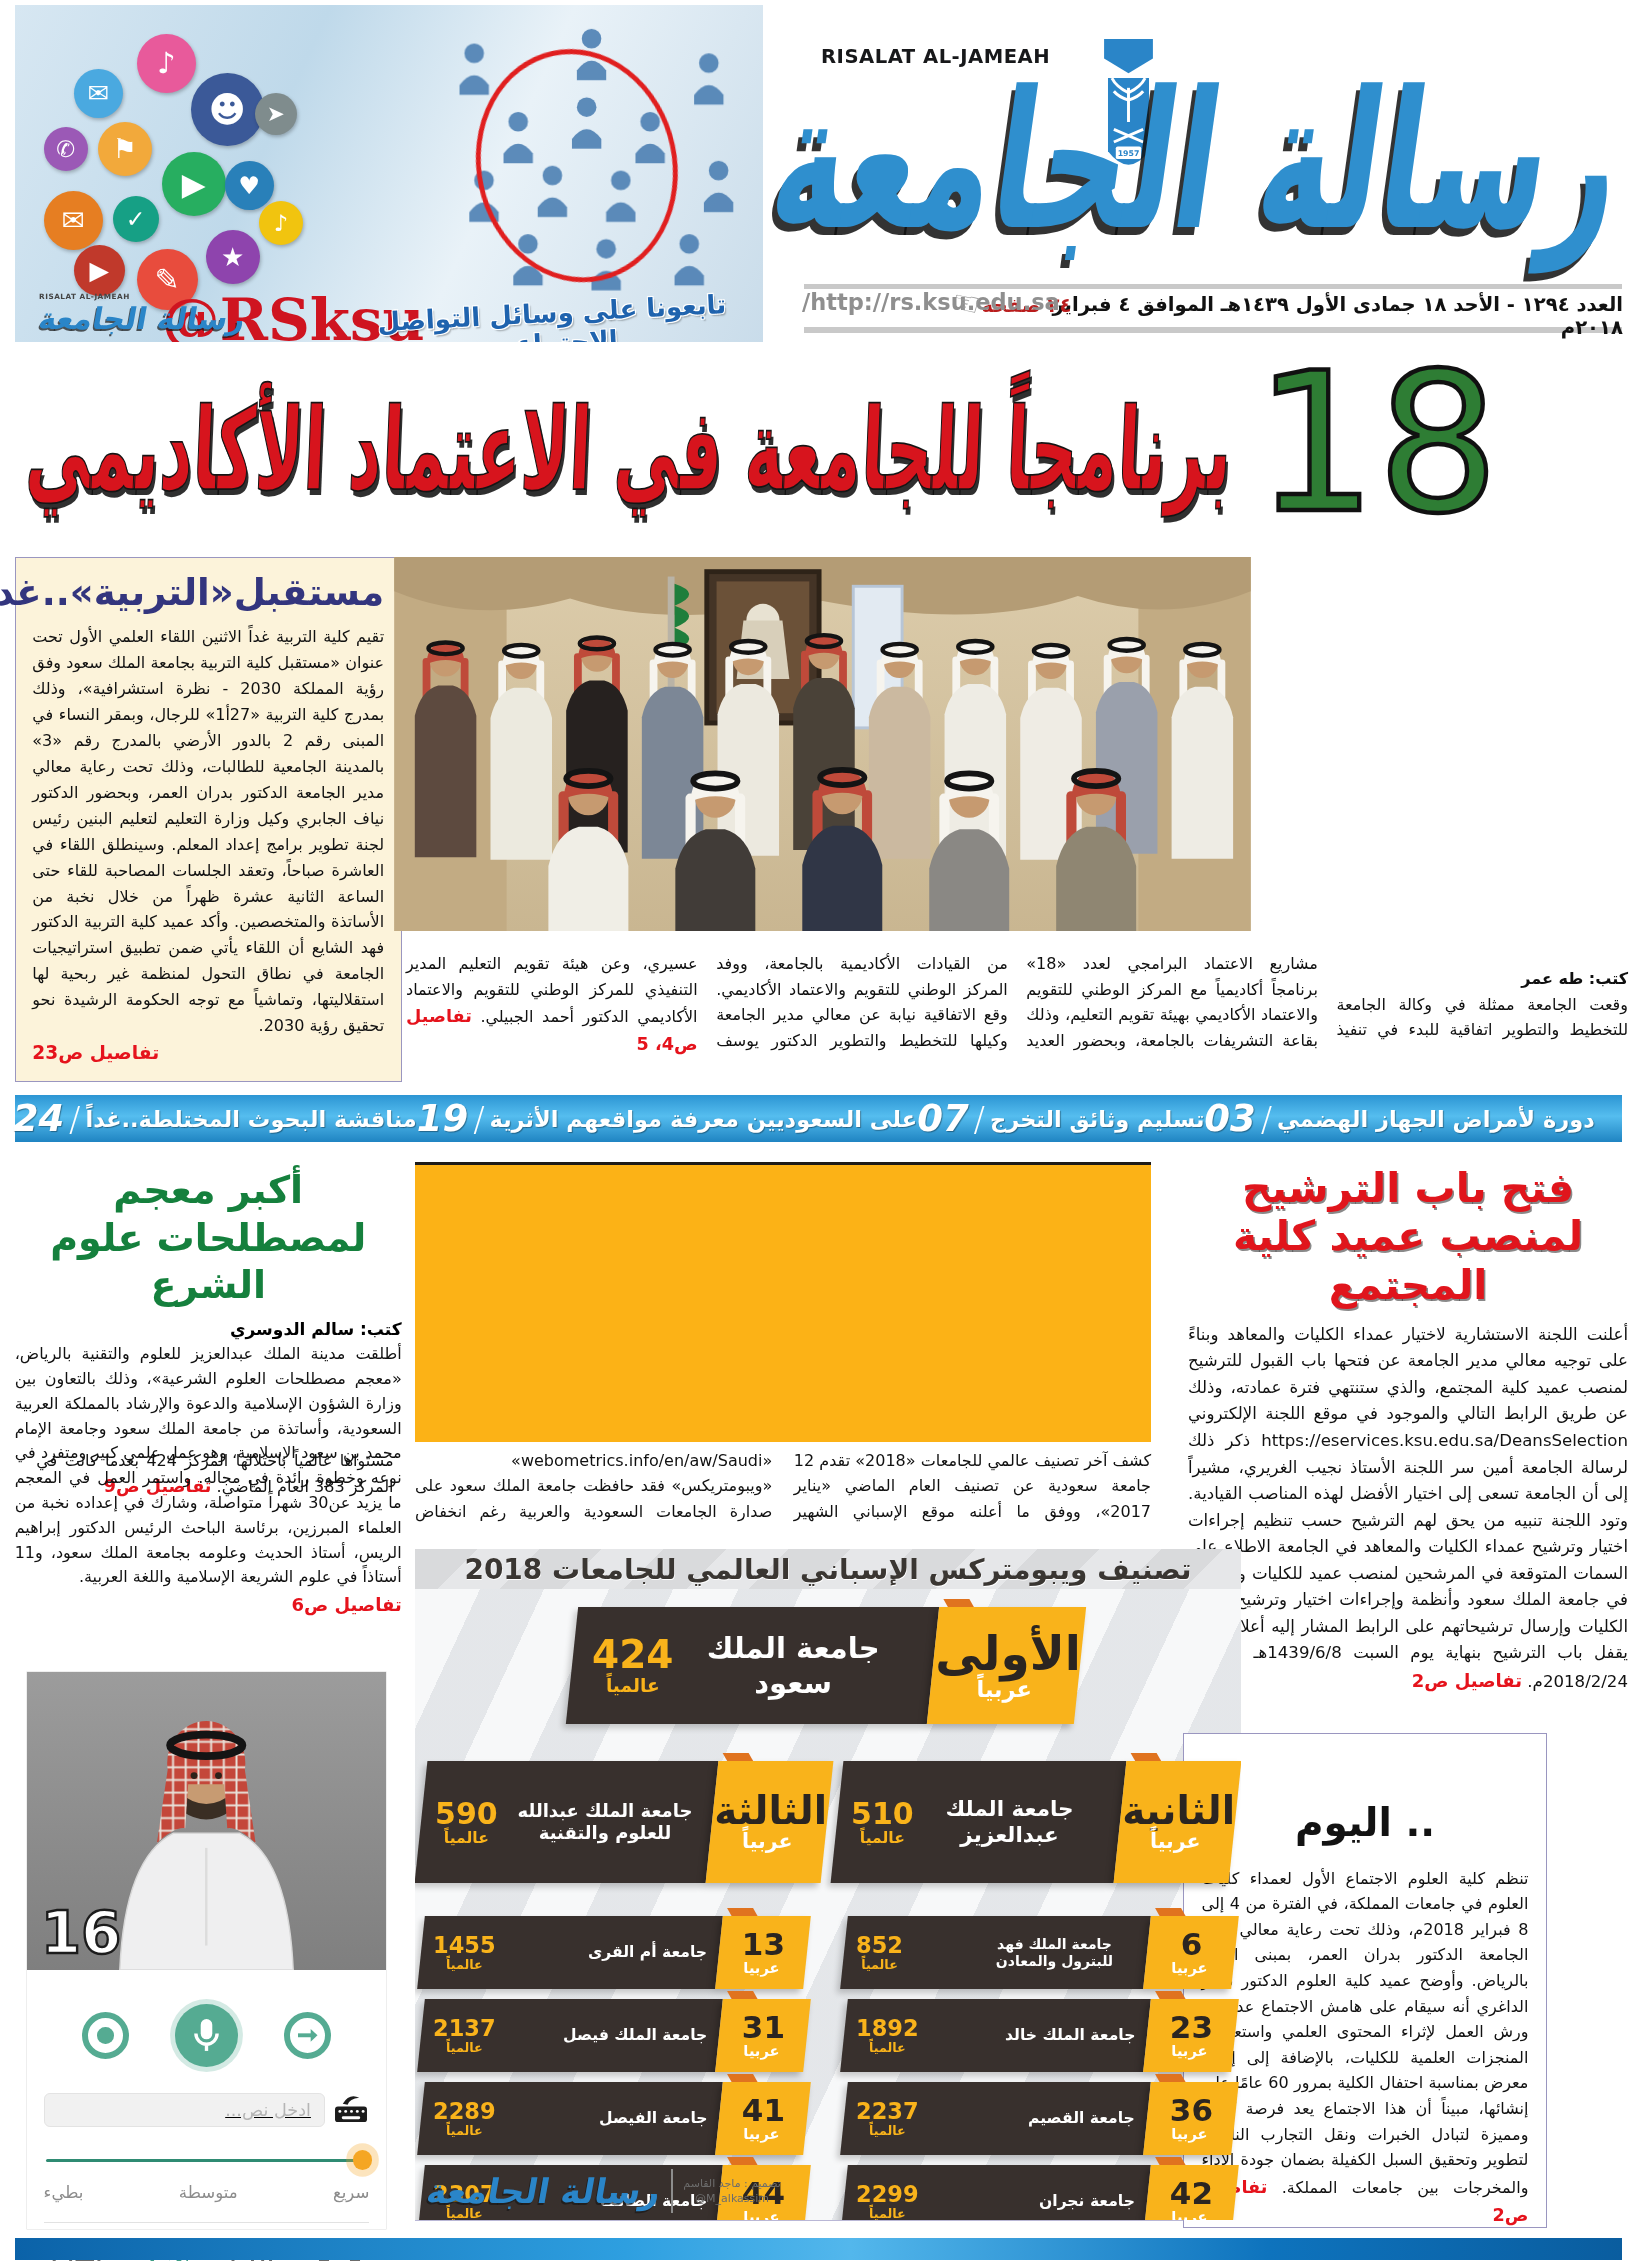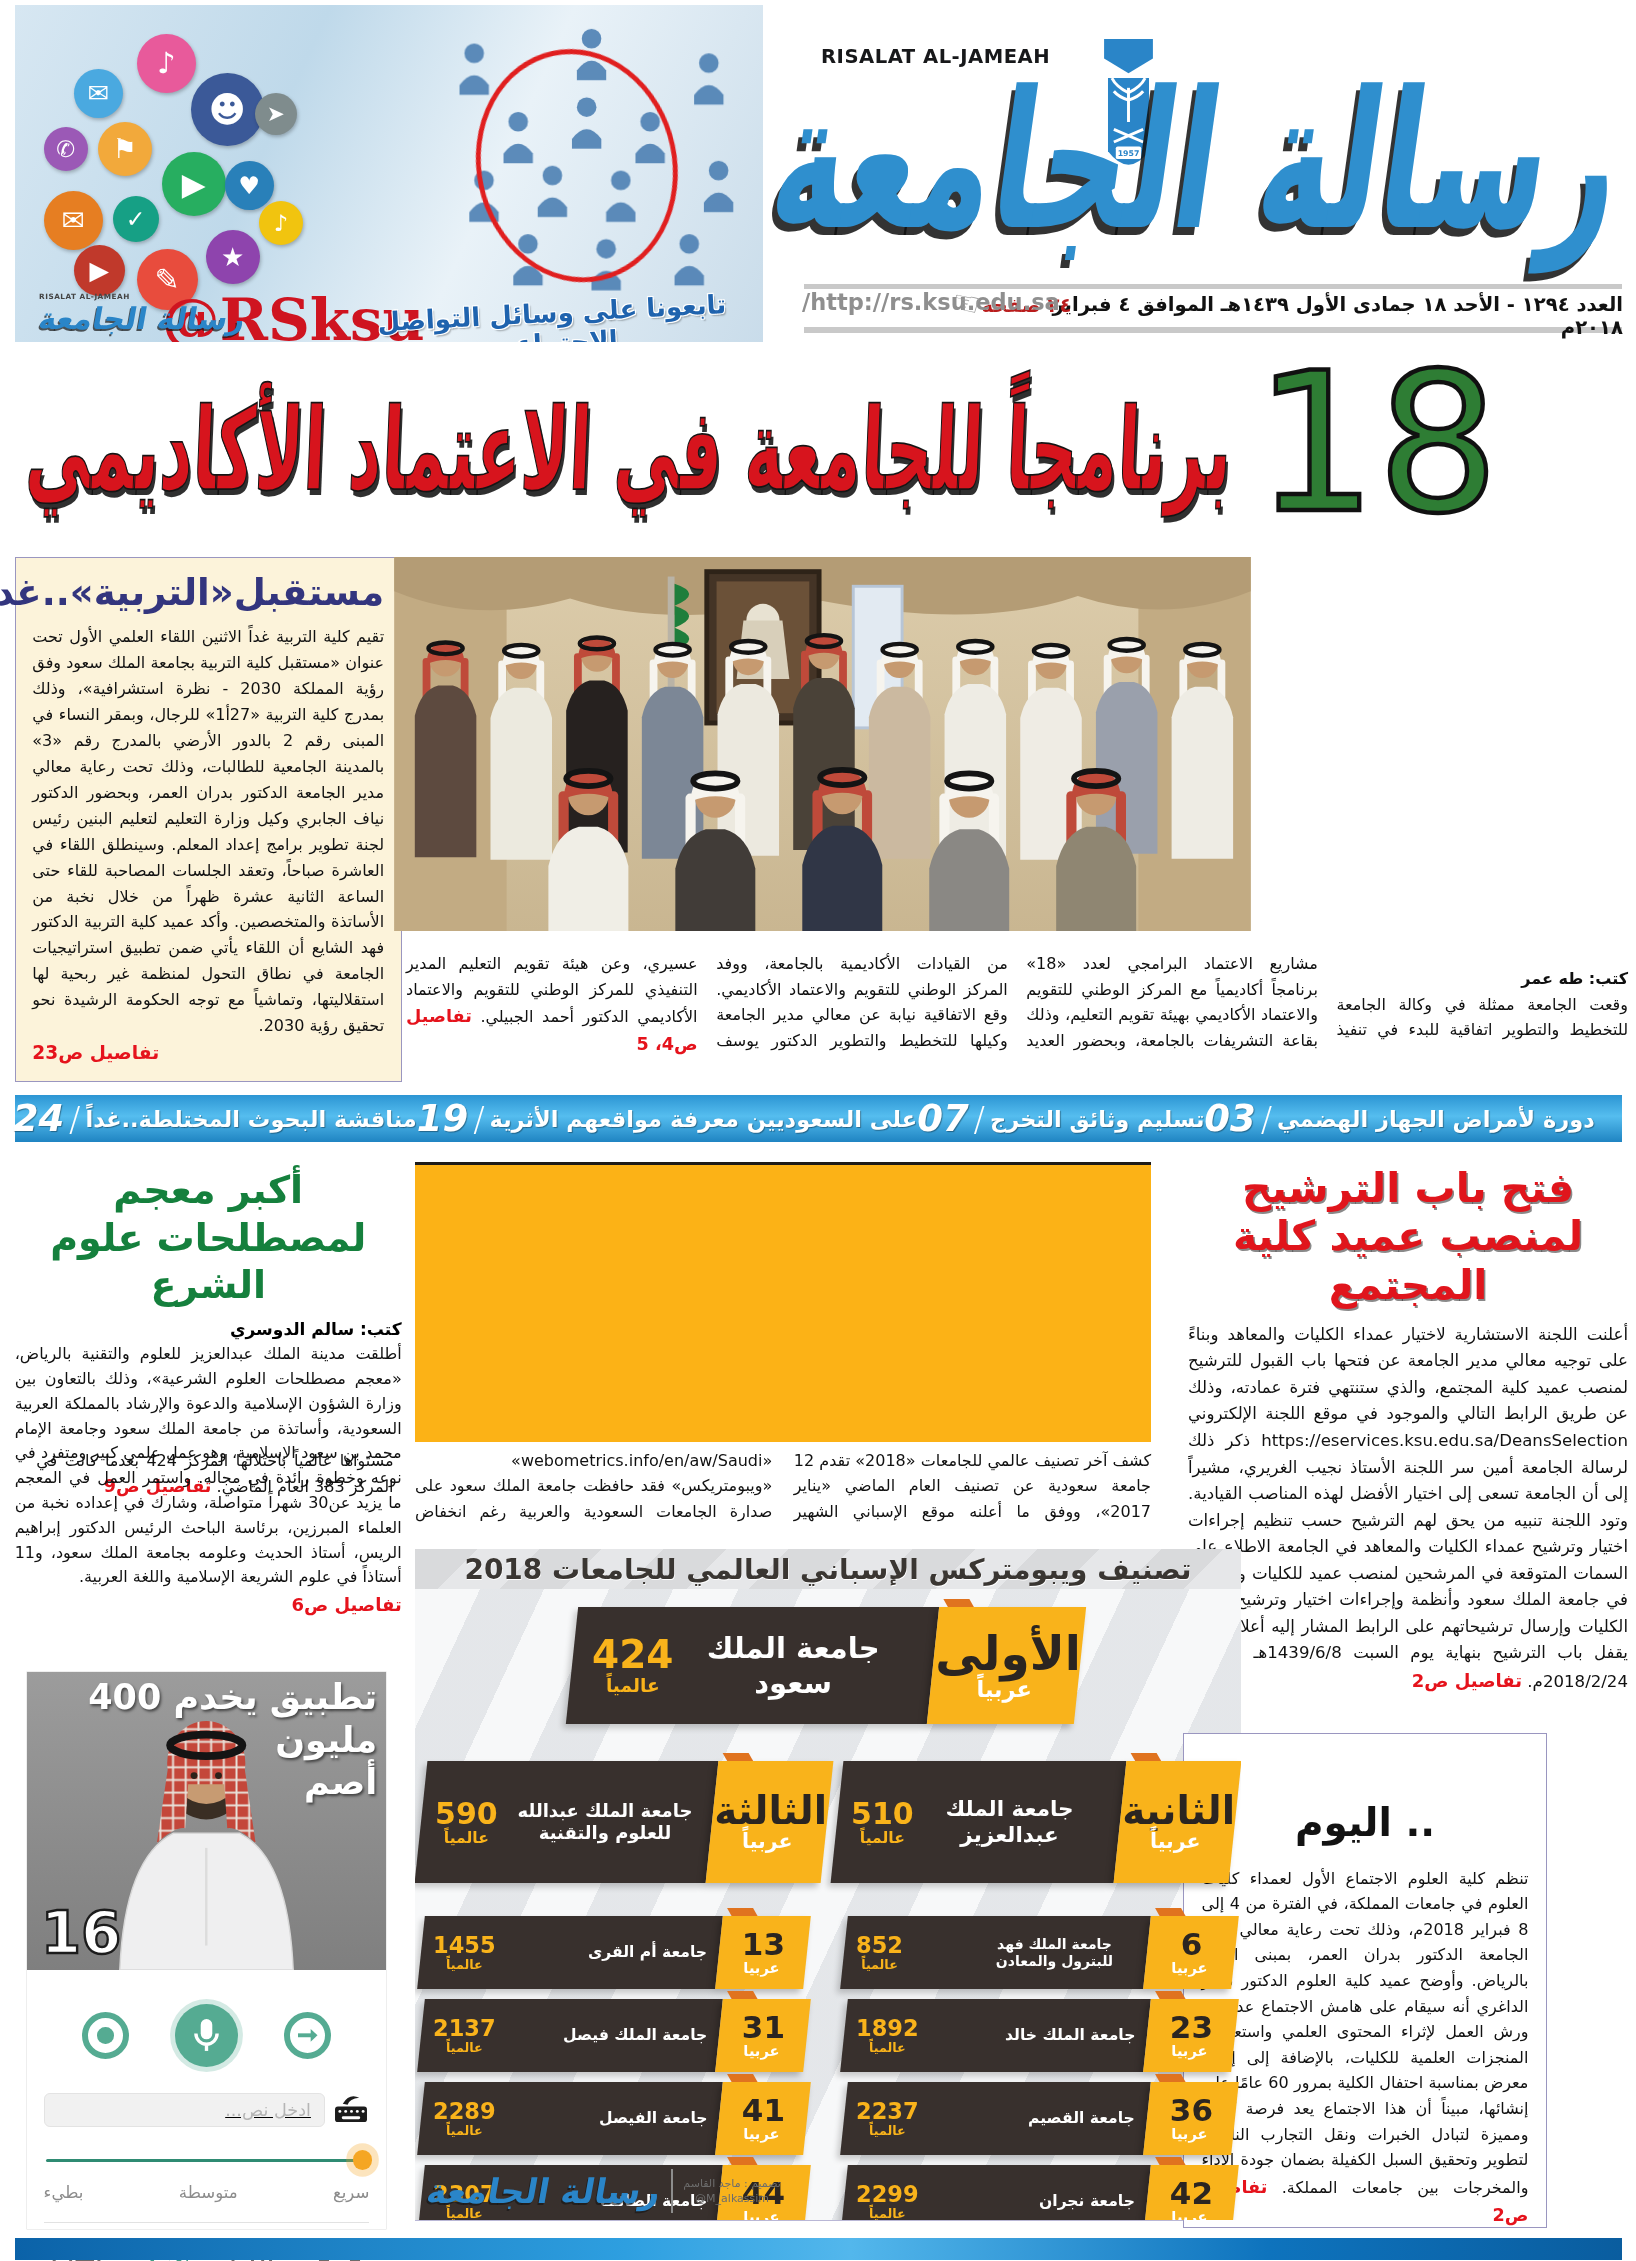--- a/index.html
+++ b/index.html
@@ -548,24 +548,20 @@
       </defs>
       <path d="M190,610 Q200,380 300,330 L435,330 Q535,380 545,610 Z" fill="#efeff0" stroke="#d8d8d8" stroke-width="3"></path>
       <line x1="367" y1="360" x2="367" y2="560" stroke="#dcdcdc" stroke-width="5"></line>
       <circle cx="367" cy="215" r="66" fill="#c79b72"></circle>
       <path d="M310,245 q57,50 114,0 l-8,40 q-49,34 -98,0 Z" fill="#3a2e24"></path>
       <path d="M288,200 a80,86 0 1 1 158,0 l22,150 q-38,-34 -58,-30 l-6,-90 -74,0 -6,90 q-20,-4 -58,30 Z" fill="url(#check)"></path>
       <ellipse cx="367" cy="150" rx="74" ry="22" fill="none" stroke="#141414" stroke-width="16"></ellipse>
       <circle cx="342" cy="212" r="7" fill="#2c2119"></circle>
         <circle cx="392" cy="212" r="7" fill="#2c2119"></circle>
     </svg>
-    <div id="app-title" class="ar">
-      <span>تطبيق يخدم 400 مليون</span><br>
-      <span>أصم</span>
-    </div>
     <div id="app-photo-number">16</div>
   </div>
   <div id="app-ui">
     <div id="btn-row">
       <div class="ring-btn">
           <div style="width:16.6px;height:16.6px;border-radius:50%;background:#55ab92"></div>
         </div>
       <div id="mic-btn">
         <svg width="27" height="35" viewBox="0 0 56 72">
           <rect x="16" y="2" width="24" height="42" rx="12" fill="#fff"></rect>

